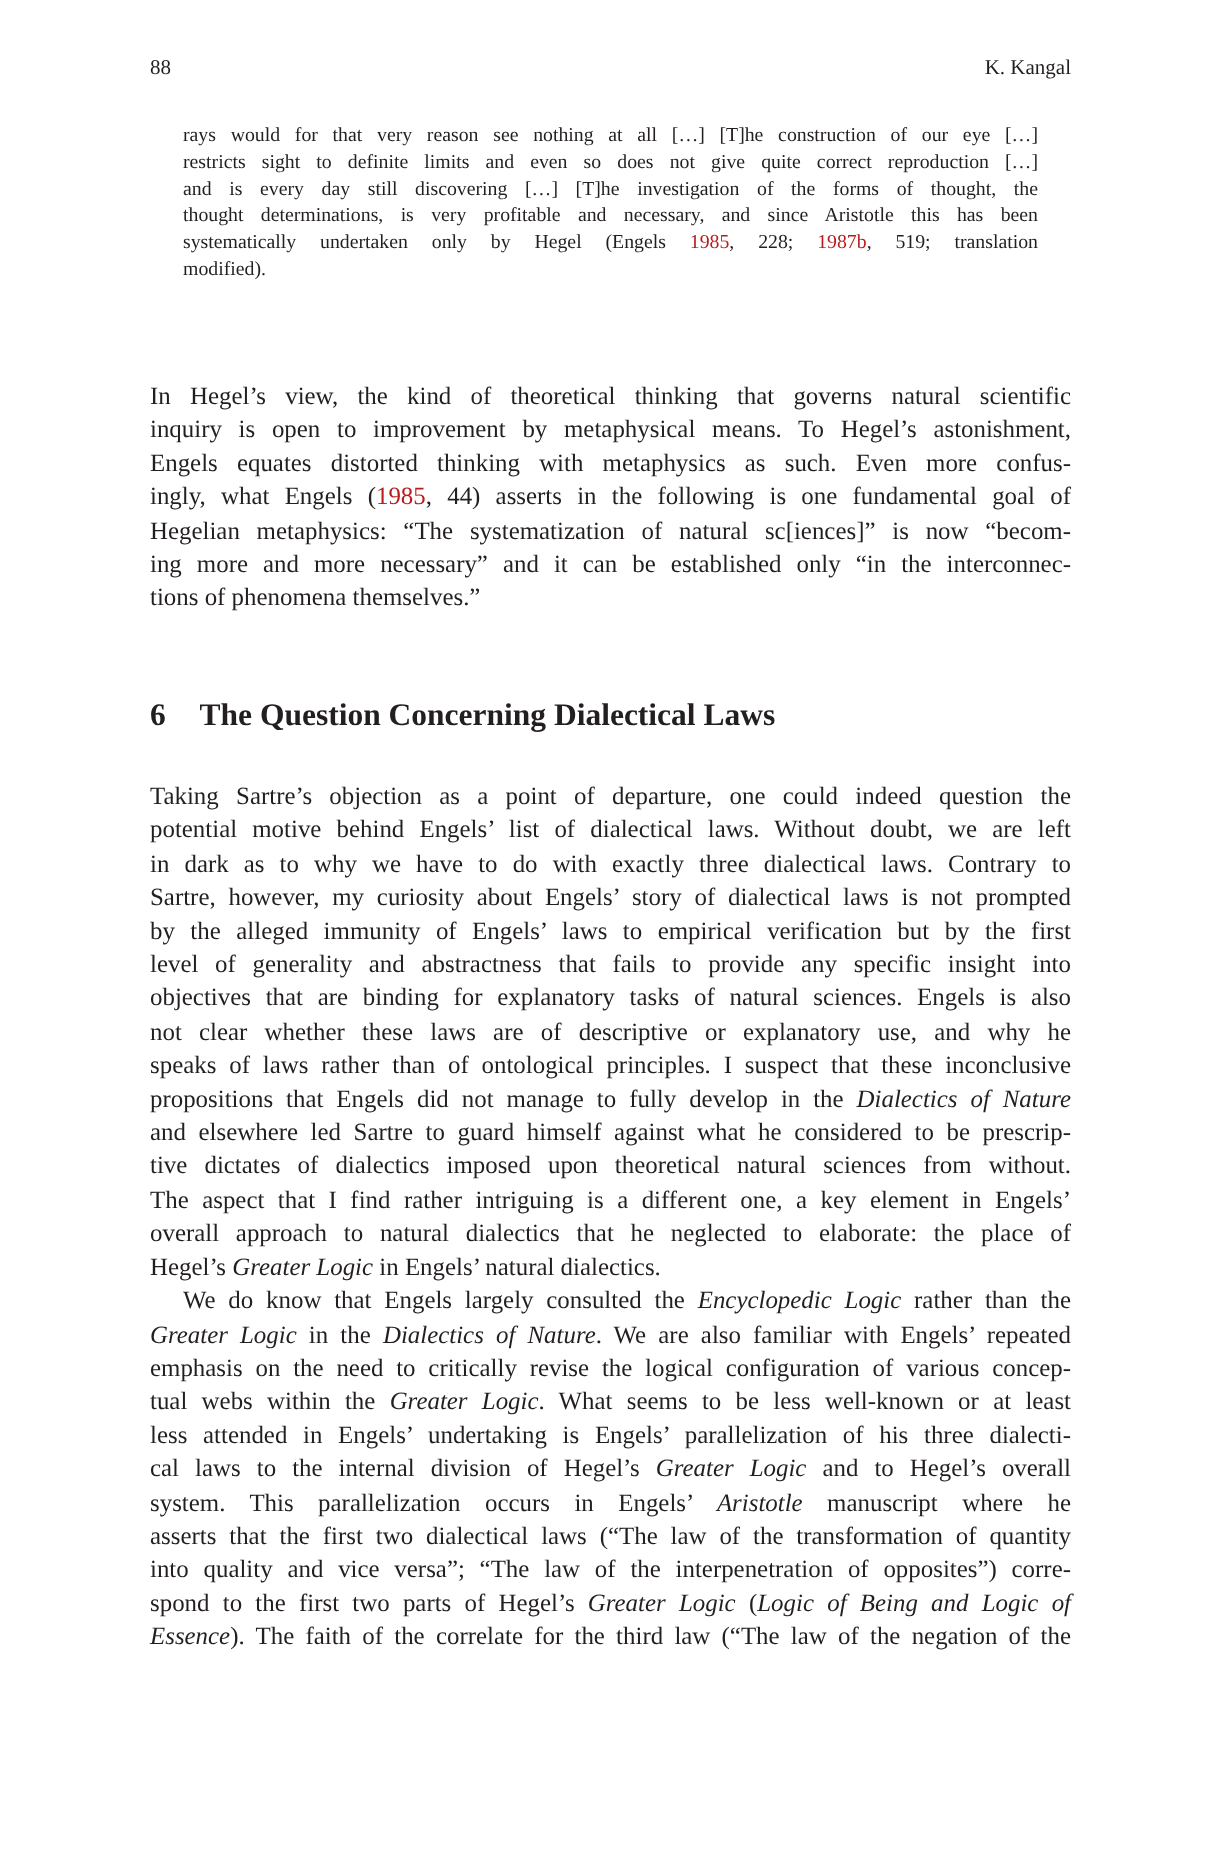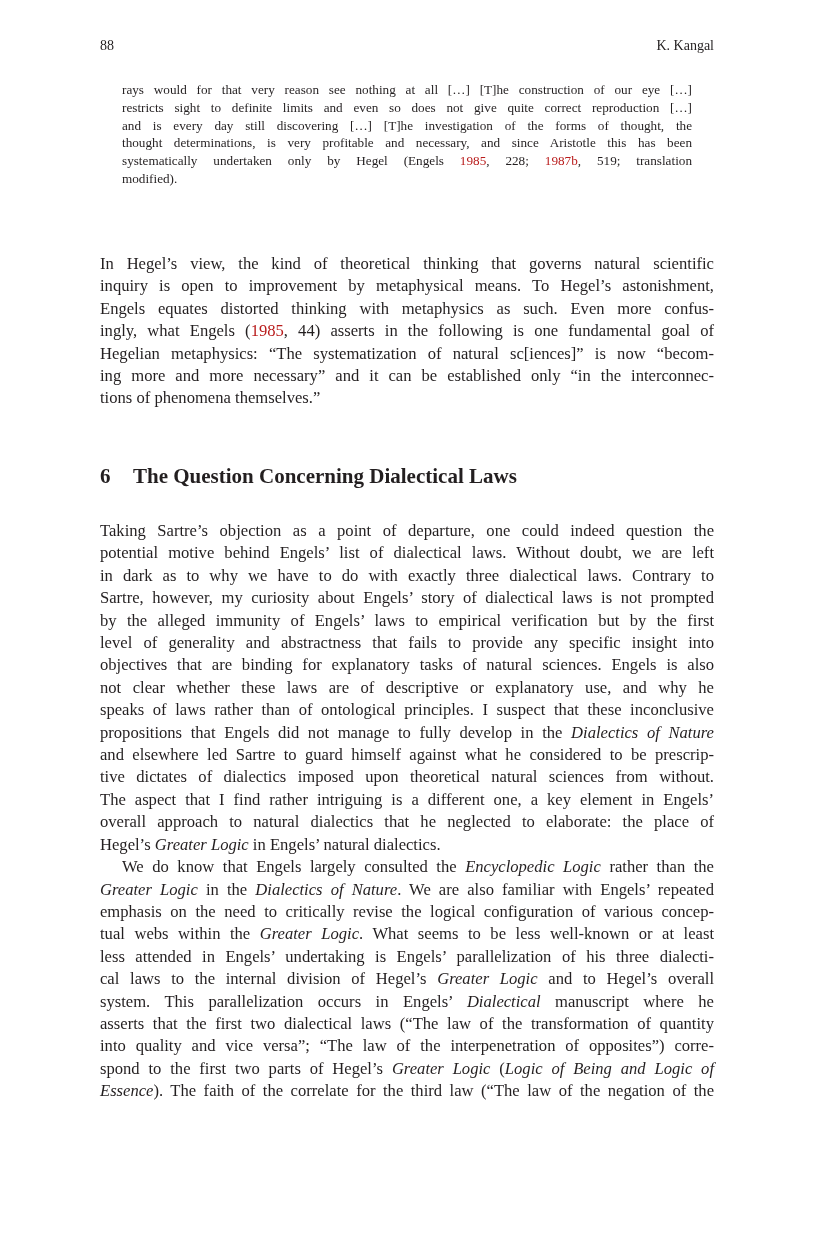--- a/index.html
+++ b/index.html
@@ -74,20 +74,20 @@
     <span class="line">The aspect that I find rather intriguing is a different one, a key element in Engels’</span>
     <span class="line">overall approach to natural dialectics that he neglected to elaborate: the place of</span>
     <span class="line last"><span>Hegel’s </span><i>Greater Logic</i><span> in Engels’ natural dialectics.</span></span>
 
     <span class="line indent"><span>We do know that Engels largely consulted the </span><i>Encyclopedic Logic</i><span> rather than the</span></span>
     <span class="line"><i>Greater Logic</i><span> in the </span><i>Dialectics of Nature</i><span>. We are also familiar with Engels’ repeated</span></span>
     <span class="line">emphasis on the need to critically revise the logical configuration of various concep-</span>
     <span class="line"><span>tual webs within the </span><i>Greater Logic</i><span>. What seems to be less well-known or at least</span></span>
     <span class="line">less attended in Engels’ undertaking is Engels’ parallelization of his three dialecti-</span>
     <span class="line"><span>cal laws to the internal division of Hegel’s </span><i>Greater Logic</i><span> and to Hegel’s overall</span></span>
-    <span class="line"><span>system. This parallelization occurs in Engels’ </span><i>Dialectical</i><span> manuscript where he</span></span>
+    <span class="line"><span>system. This parallelization occurs in Engels’ </span><i>Aristotle</i><span> manuscript where he</span></span>
     <span class="line">asserts that the first two dialectical laws (“The law of the transformation of quantity</span>
     <span class="line">into quality and vice versa”; “The law of the interpenetration of opposites”) corre-</span>
     <span class="line"><span>spond to the first two parts of Hegel’s </span><i>Greater Logic</i><span> (</span><i>Logic of Being and Logic of</i></span>
     <span class="line"><i>Essence</i><span>). The faith of the correlate for the third law (“The law of the negation of the</span></span>
   </div>
 
 </div>
 
 </body></html>

